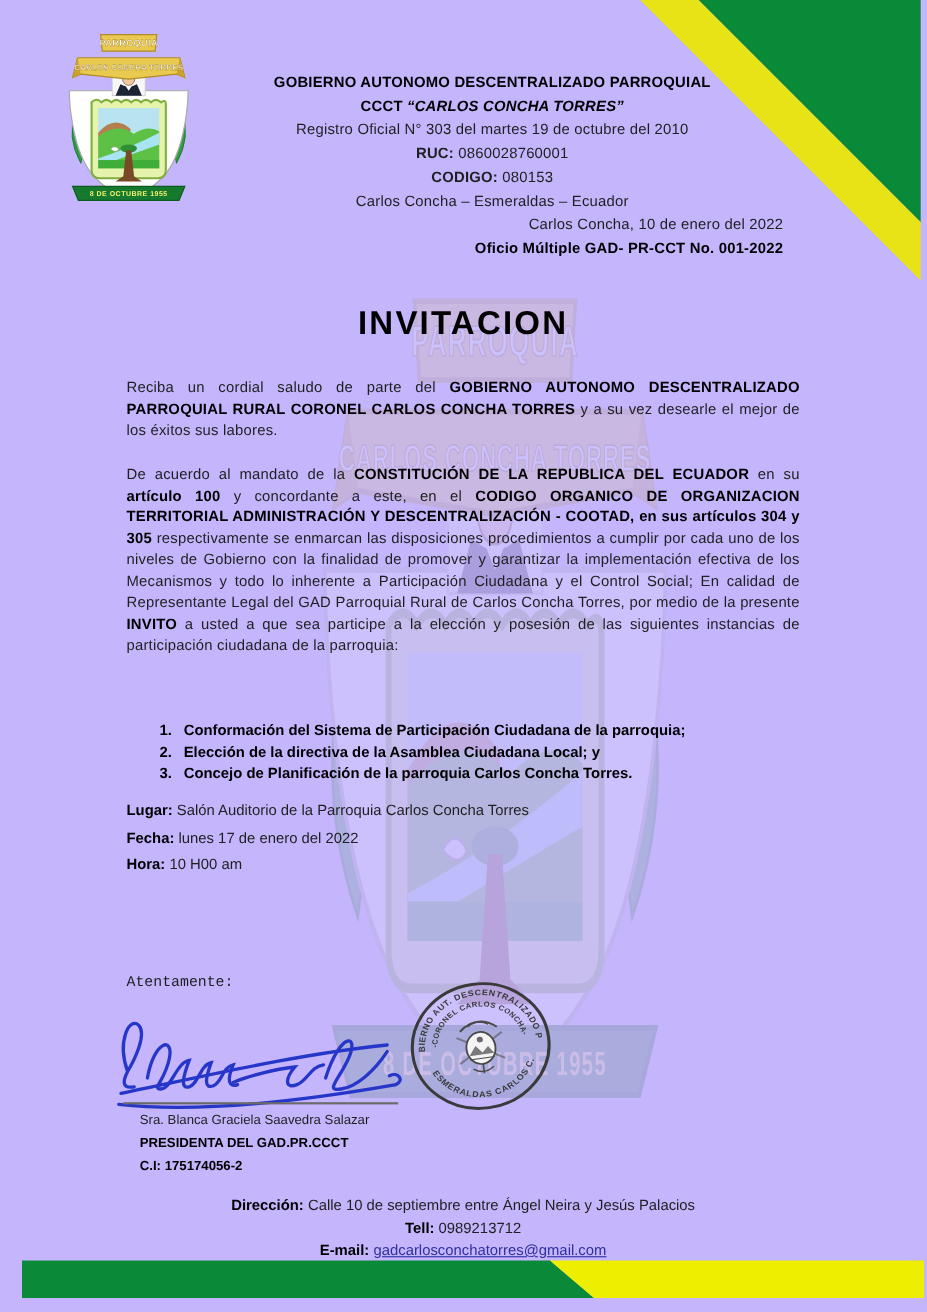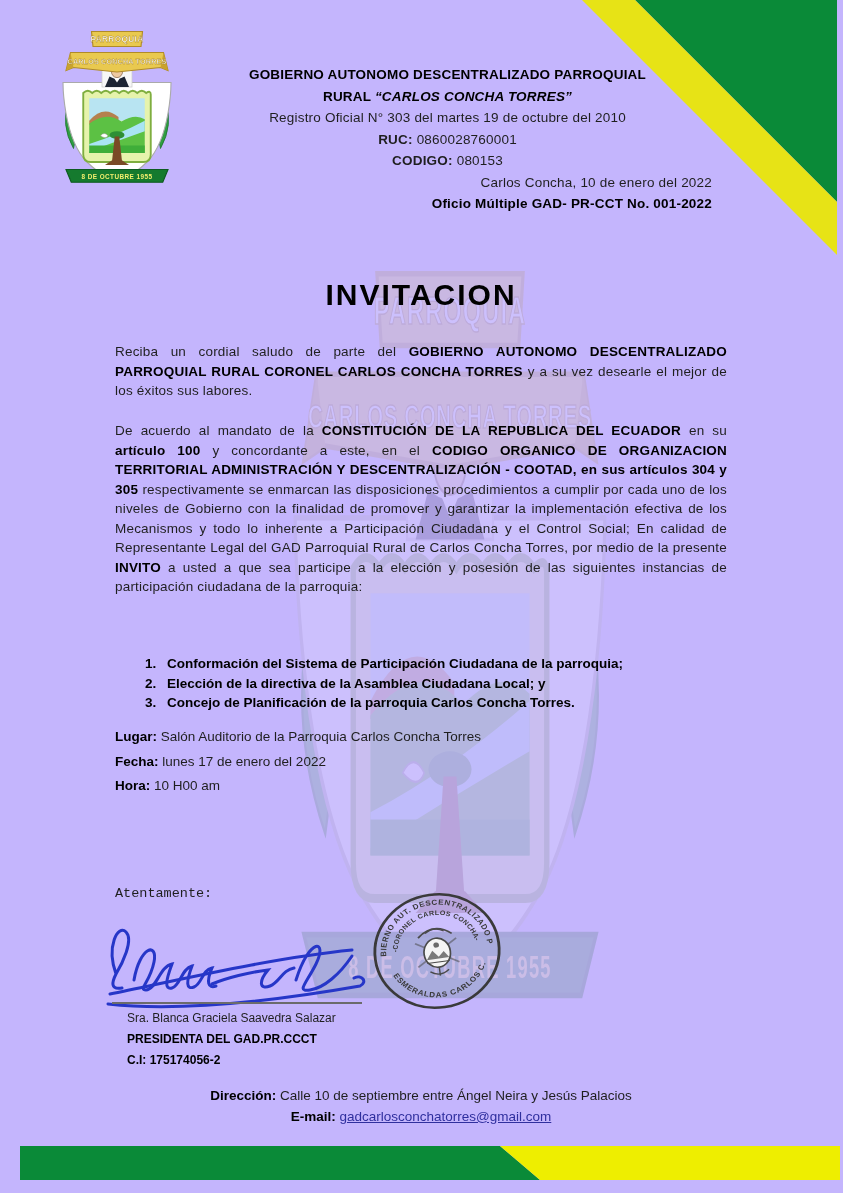--- a/index.html
+++ b/index.html
@@ -90,24 +90,25 @@
     </defs>
     <use href="#crest"></use>
   </svg>
 
   <svg class="abs watermark" viewBox="0 0 200 220" preserveAspectRatio="none">
     <use href="#crest"></use>
   </svg>
 
   <div class="abs header-text">
     <div class="bold">GOBIERNO AUTONOMO DESCENTRALIZADO PARROQUIAL</div>
-    <div class="bold"><span>RURAL </span><span class="italic">“CARLOS CONCHA TORRES”</span></div>
+    <div class="bold"><span>CCCT </span><span class="italic">“CARLOS CONCHA TORRES”</span></div>
     <div>Registro Oficial N° 303 del martes 19 de octubre del 2010</div>
     <div><b>RUC:</b><span> 0860028760001</span></div>
     <div><b>CODIGO:</b><span> 080153</span></div>
+    <div>Carlos Concha – Esmeraldas – Ecuador</div>
     <div class="right">Carlos Concha, 10 de enero del 2022</div>
     <div class="right bold">Oficio Múltiple GAD- PR-CCT No. 001-2022</div>
   </div>
 
   <div class="abs para p1"><span>Reciba un cordial saludo de parte del </span><b>GOBIERNO AUTONOMO DESCENTRALIZADO PARROQUIAL RURAL CORONEL CARLOS CONCHA TORRES</b><span> y a su vez desearle el mejor de los éxitos sus labores.</span></div>
 
   <div class="abs title">INVITACION</div>
 
   <div class="abs para p2"><span>De acuerdo al mandato de la </span><b>CONSTITUCIÓN DE LA REPUBLICA DEL ECUADOR</b><span> en su </span><b>artículo 100</b><span> y concordante a este, en el </span><b>CODIGO ORGANICO DE ORGANIZACION TERRITORIAL ADMINISTRACIÓN Y DESCENTRALIZACIÓN - COOTAD, en sus artículos 304 y 305</b><span> respectivamente se enmarcan las disposiciones procedimientos a cumplir por cada uno de los niveles de Gobierno con la finalidad de promover y garantizar la implementación efectiva de los Mecanismos y todo lo inherente a Participación Ciudadana y el Control Social; En calidad de Representante Legal del GAD Parroquial Rural de Carlos Concha Torres, por medio de la presente </span><b>INVITO</b><span> a usted a que sea participe a la elección y posesión de las siguientes instancias de participación ciudadana de la parroquia:</span></div>
 
@@ -175,16 +176,17 @@
   </svg>
 
   <div class="abs sig-block">
     <div>Sra. Blanca Graciela Saavedra Salazar</div>
     <div class="bold">PRESIDENTA DEL GAD.PR.CCCT</div>
     <div class="bold">C.I: 175174056-2</div>
   </div>
 
   <div class="abs footer">
     <div><b>Dirección:</b><span> Calle 10 de septiembre entre Ángel Neira y Jesús Palacios</span></div>
+    <div><b>Tell:</b><span> 0989213712</span></div>
     <div><b>E-mail:</b> <a>gadcarlosconchatorres@gmail.com</a></div>
   </div>
 
 </div>
 
 </body></html>

